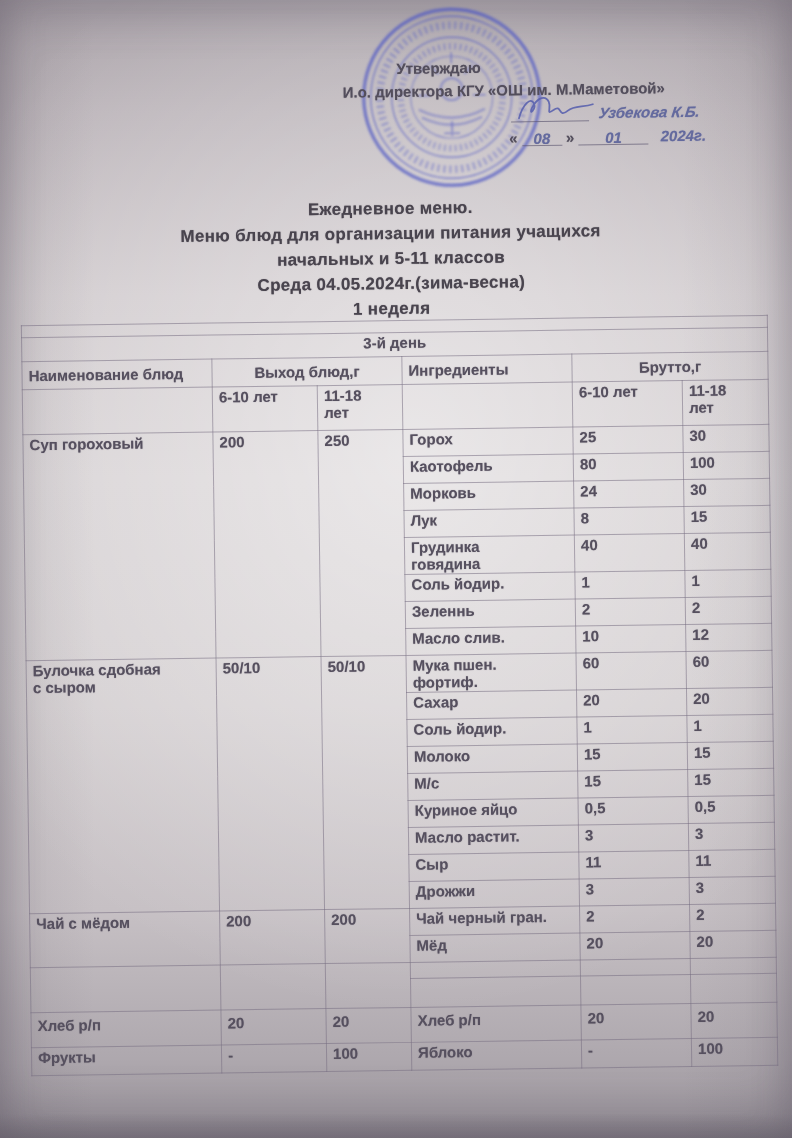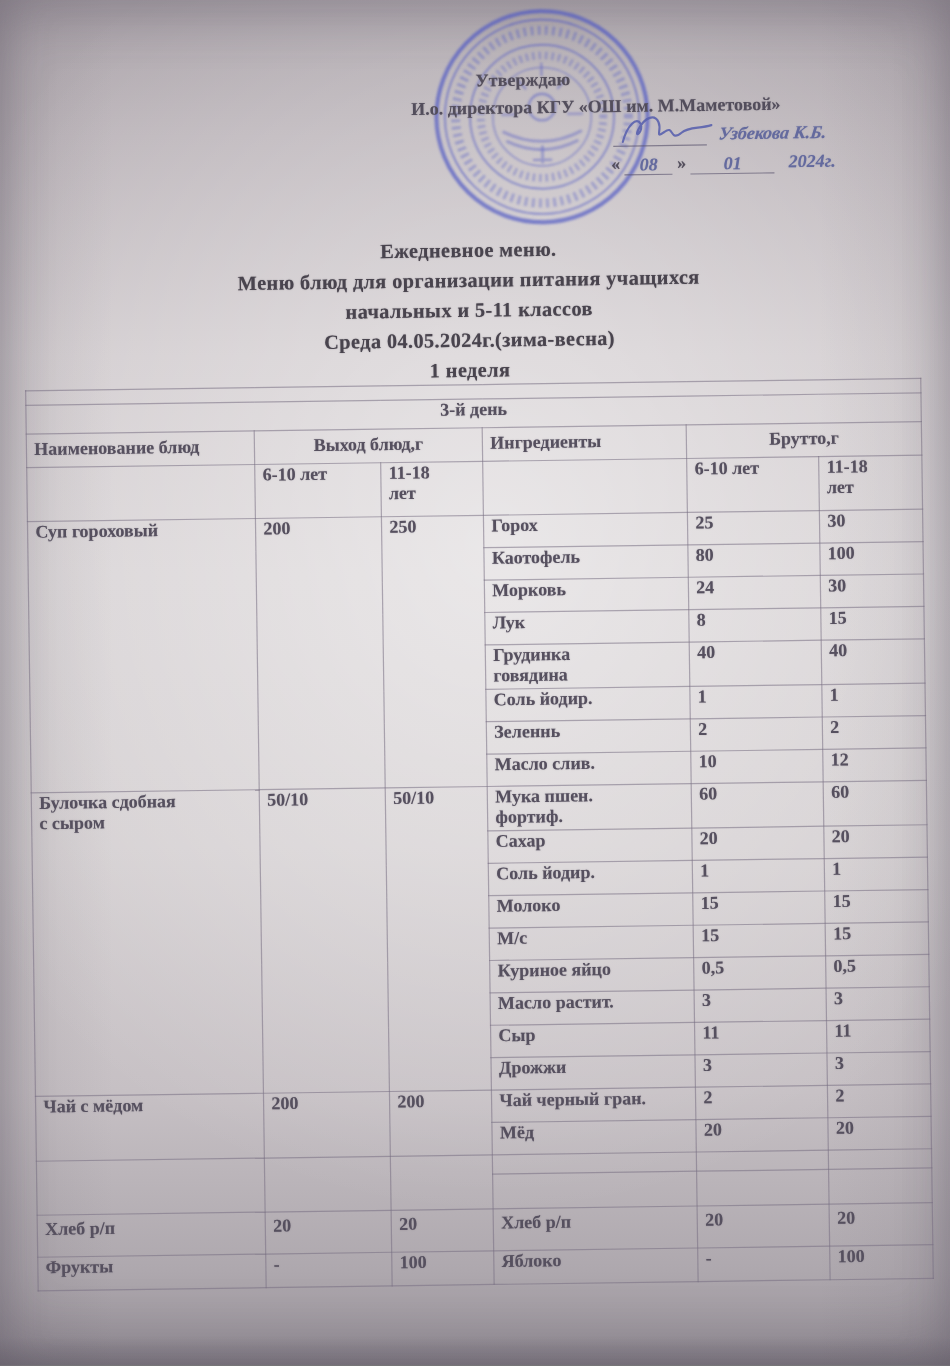--- a/index.html
+++ b/index.html
@@ -1,18 +1,18 @@
 <!DOCTYPE html>
 <html><head>
 <meta charset="utf-8">
 <style>
   html,body{margin:0;padding:0;background:#777;}
   .page{
     position:relative;width:792px;height:1138px;overflow:hidden;
-    font-family:Liberation Serif, serif;
+    font-family:Liberation Sans, sans-serif;
     background:
       linear-gradient(90deg, rgba(60,52,66,.10), rgba(60,52,66,0) 12%, rgba(60,52,66,0) 86%, rgba(60,52,66,.08)),
       radial-gradient(95% 70% at 52% 40%, rgba(255,255,255,.50), rgba(255,255,255,0) 70%),
       linear-gradient(180deg,#aba4aa 0%,#bcb5ba 10%,#cfc9cc 26%,#d6d1d3 42%,#d3cED0 62%,#c6c0c4 80%,#aea8ae 93%,#9b959c 100%);
     box-shadow:inset 0 18px 40px rgba(70,60,78,.22), inset 0 -26px 44px rgba(70,62,80,.25);
   }
   .photo-edge{position:absolute;left:0;right:0;bottom:0;height:24px;
     background:linear-gradient(180deg,rgba(80,74,86,0),rgba(88,82,94,.38));}
   .content{position:absolute;left:0;top:0;width:792px;height:1138px;
     transform:rotate(-0.8deg);transform-origin:400px 620px;color:#4e4956;}

